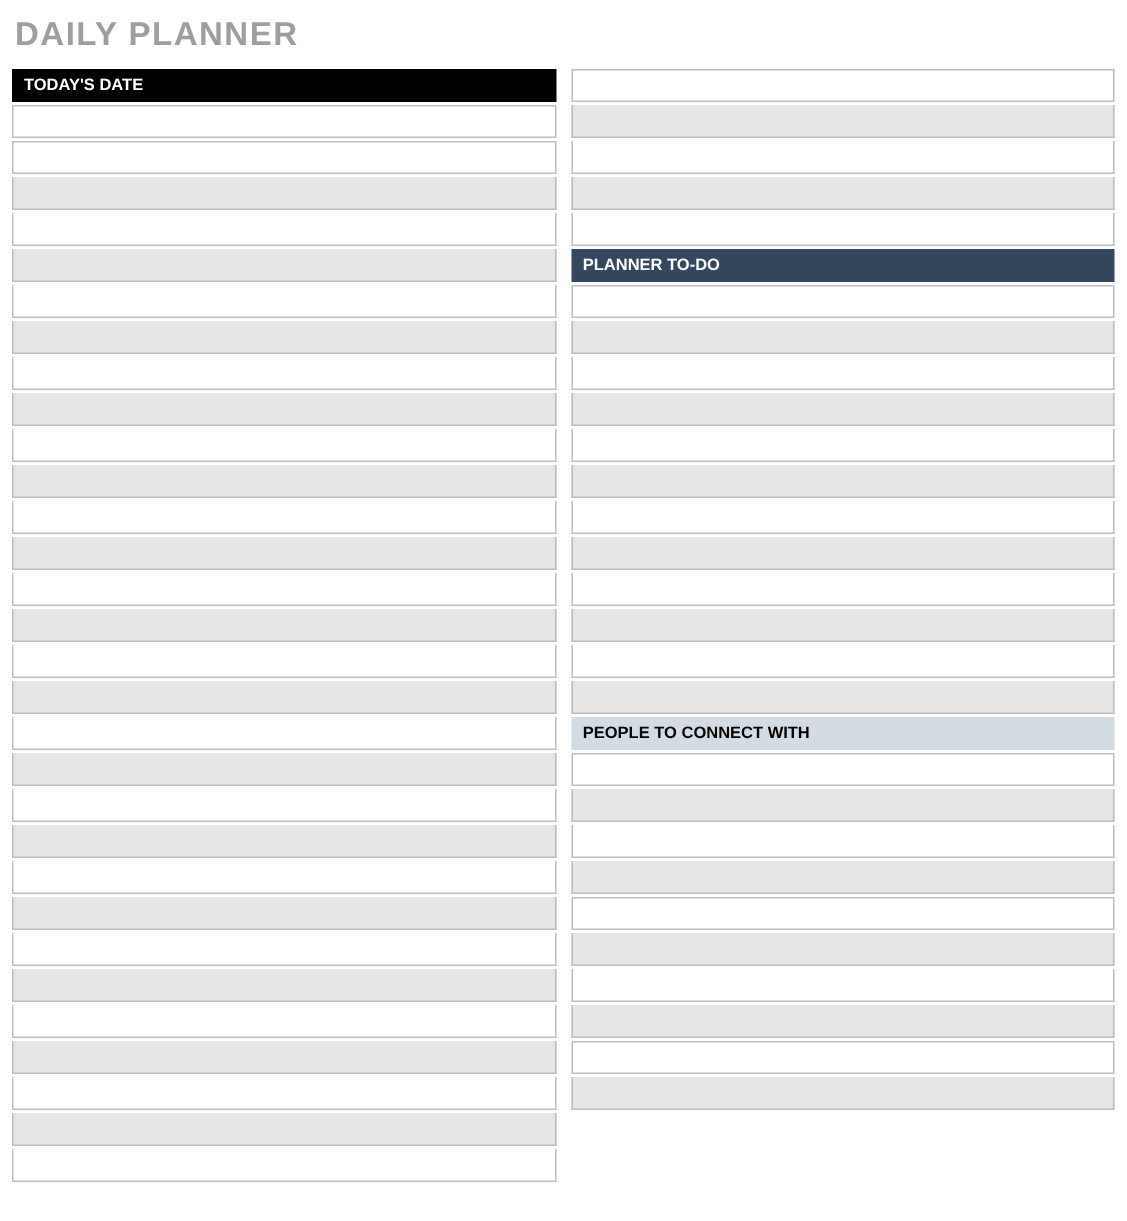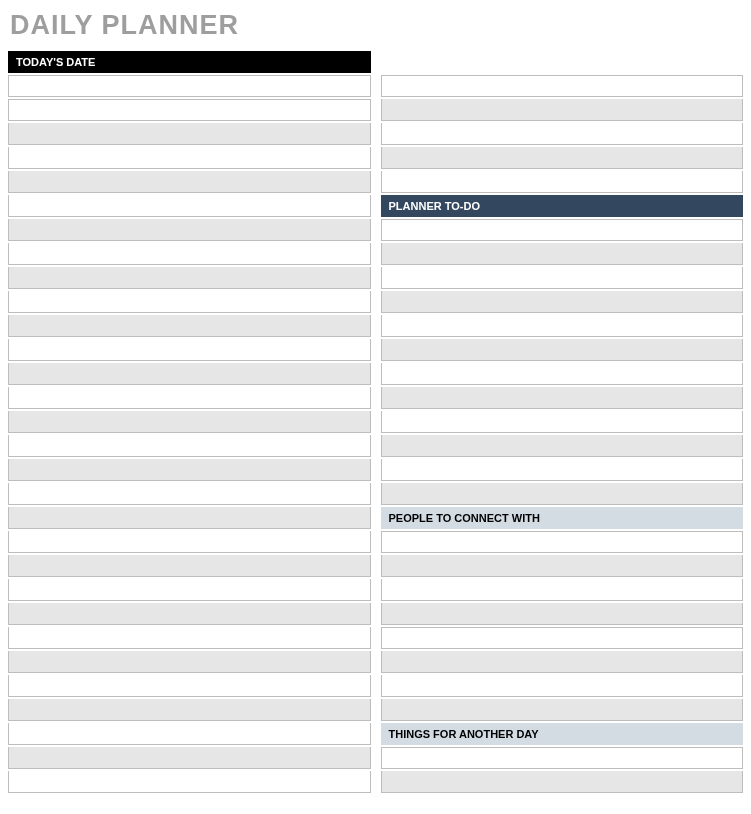--- a/index.html
+++ b/index.html
@@ -3,31 +3,30 @@
 <meta charset="utf-8">
 <style>
   * { box-sizing: border-box; margin: 0; padding: 0; }
   body {
     font-family: Arial, Helvetica, sans-serif;
     background: #ffffff;
     width: 751px;
     padding: 10px 8px;
   }
   .title {
-    font-size: 27px;
+    font-size: 22px;
     font-weight: bold;
     letter-spacing: 1px;
     color: #9e9e9e;
     margin-bottom: 10px;
     padding-left: 2px;
   }
   .columns {
     display: flex;
     gap: 10px;
-    align-items: flex-end;
   }
   .col {
     flex: 1;
     display: flex;
     flex-direction: column;
     gap: 2px;
   }
   .hdr {
     font-size: 11px;
     font-weight: bold;
@@ -127,19 +126,18 @@
     <div class="row row-white first"></div>
     <div class="row row-grey"></div>
     <div class="row row-white"></div>
     <div class="row row-grey"></div>
 
     <div class="row row-white first"></div>
     <div class="row row-grey"></div>
     <div class="row row-white"></div>
     <div class="row row-grey"></div>
 
-    <div class="hdr hdr-light">THINGS FOR ANOTHER DAY</div>
     <div class="row row-white first"></div>
     <div class="row row-grey"></div>
 
   </div>
 
 </div>
 
 </body></html>

